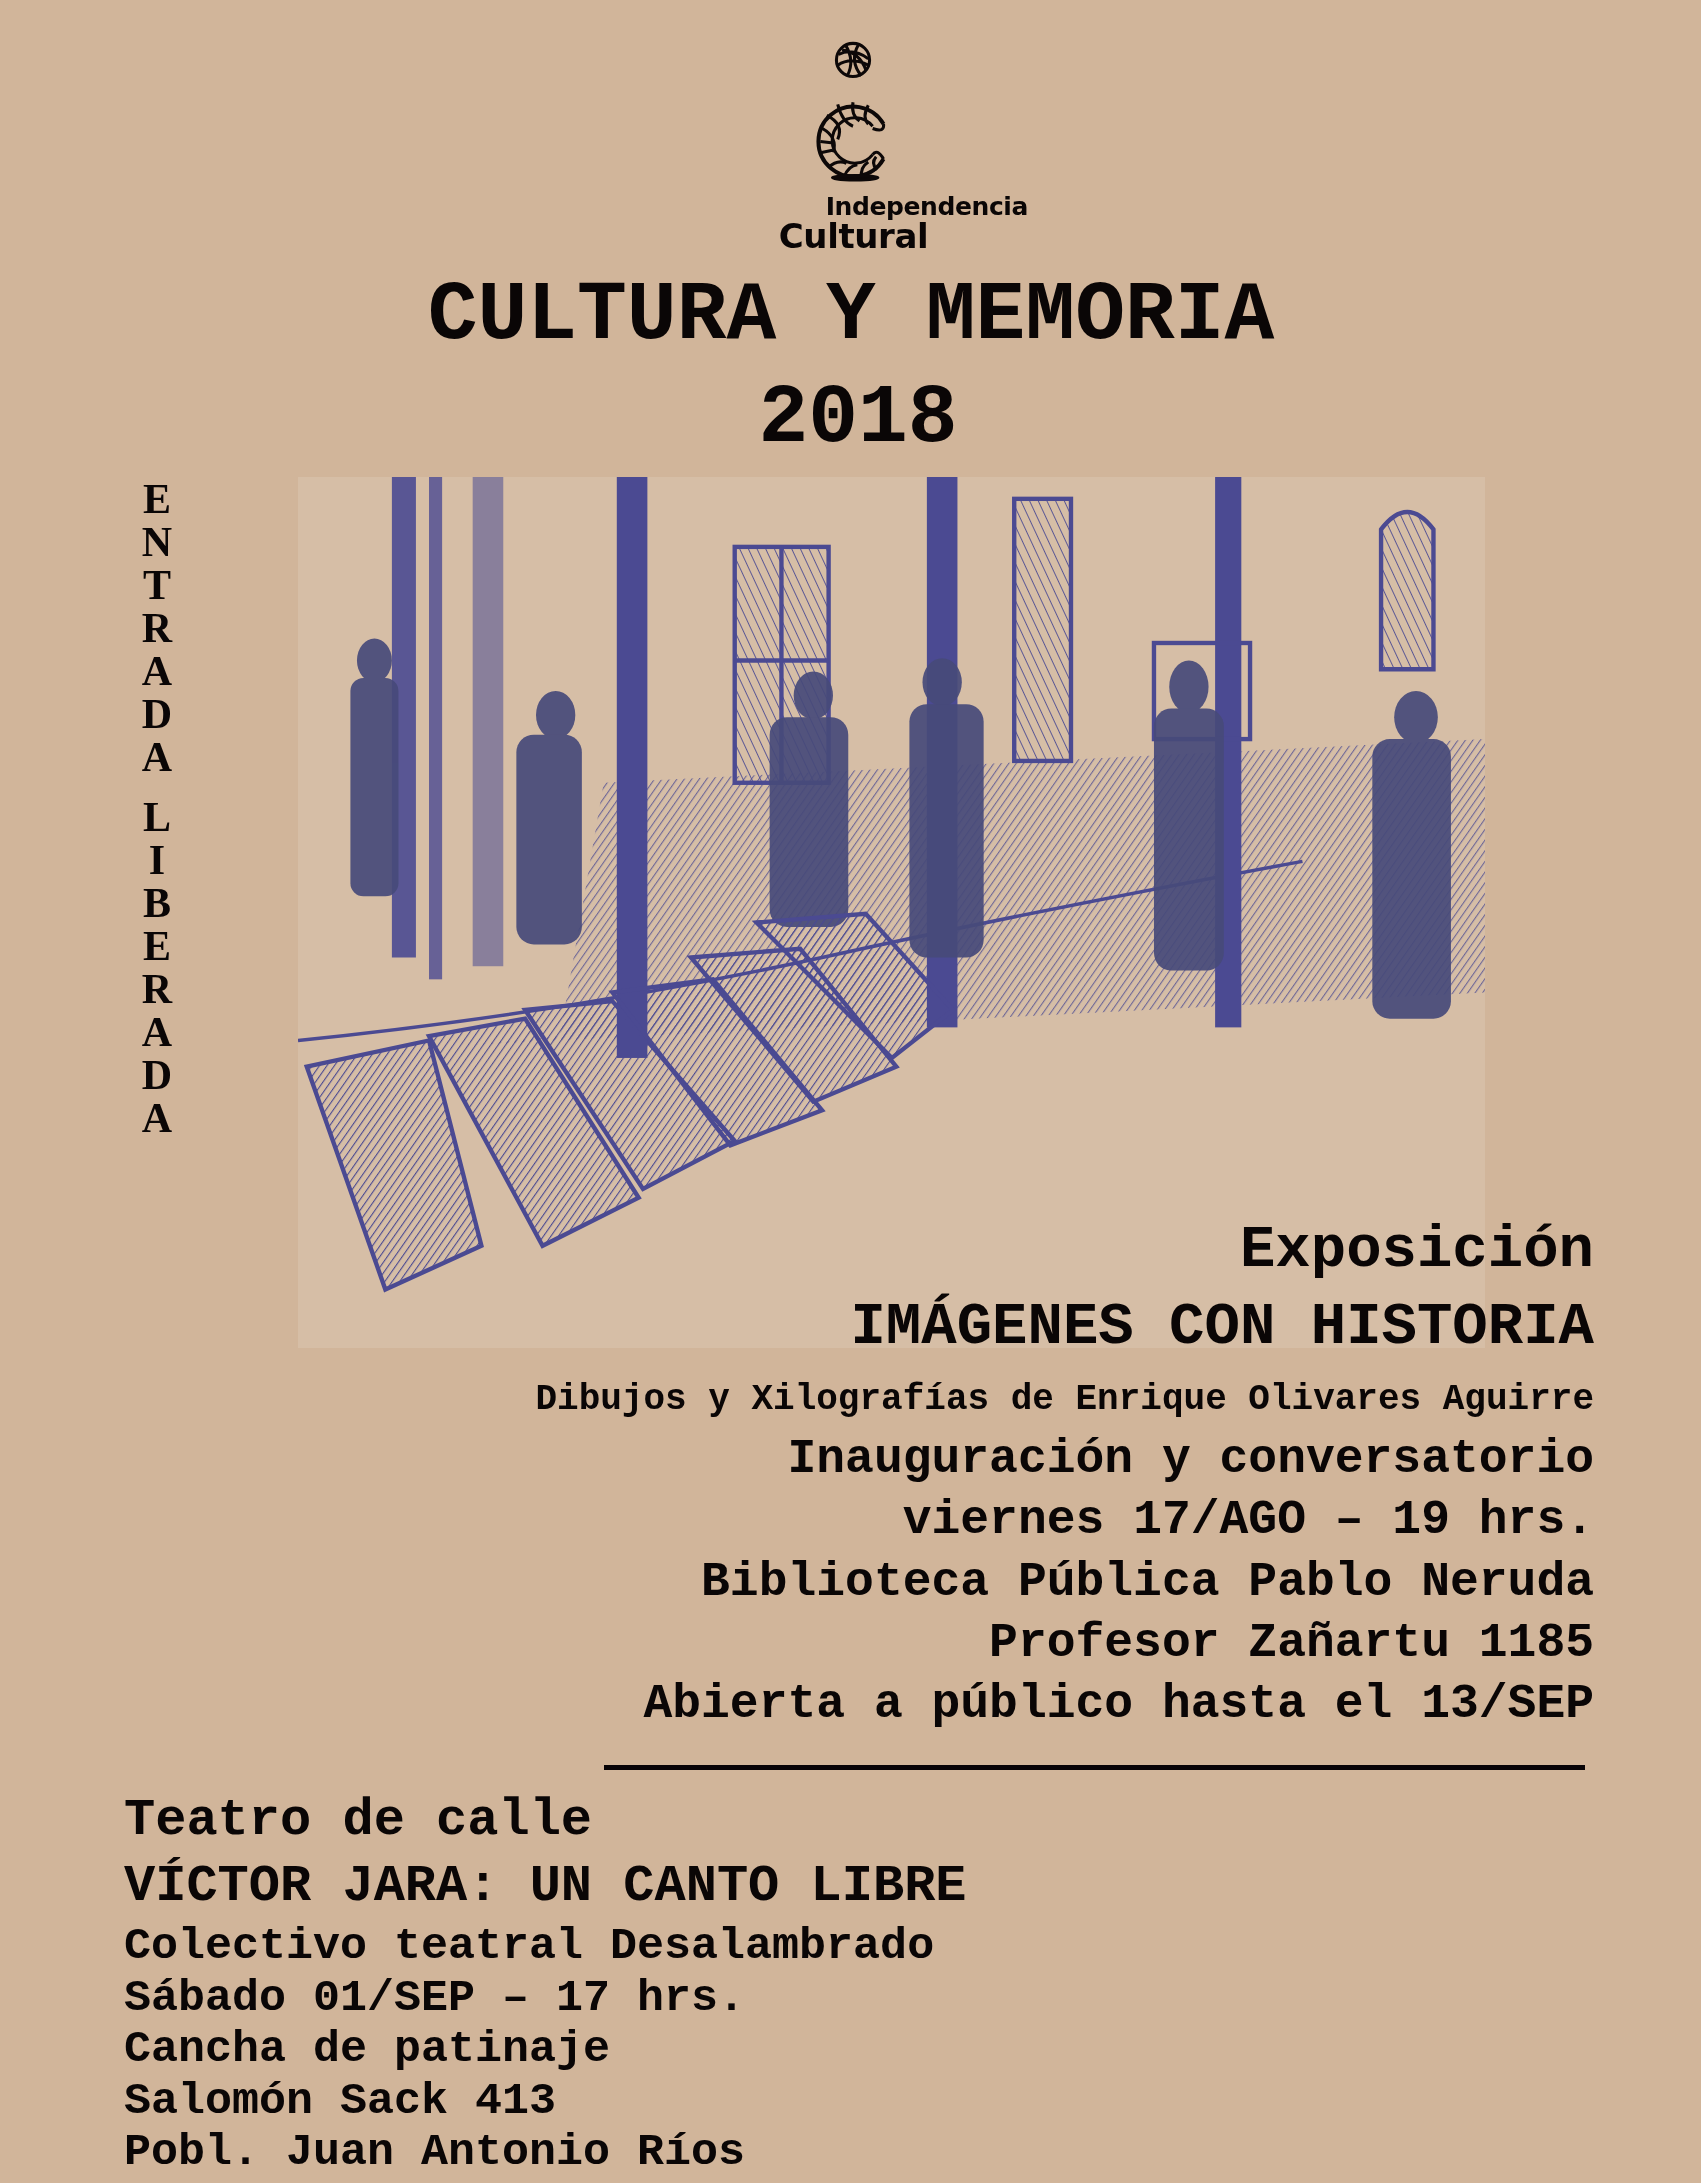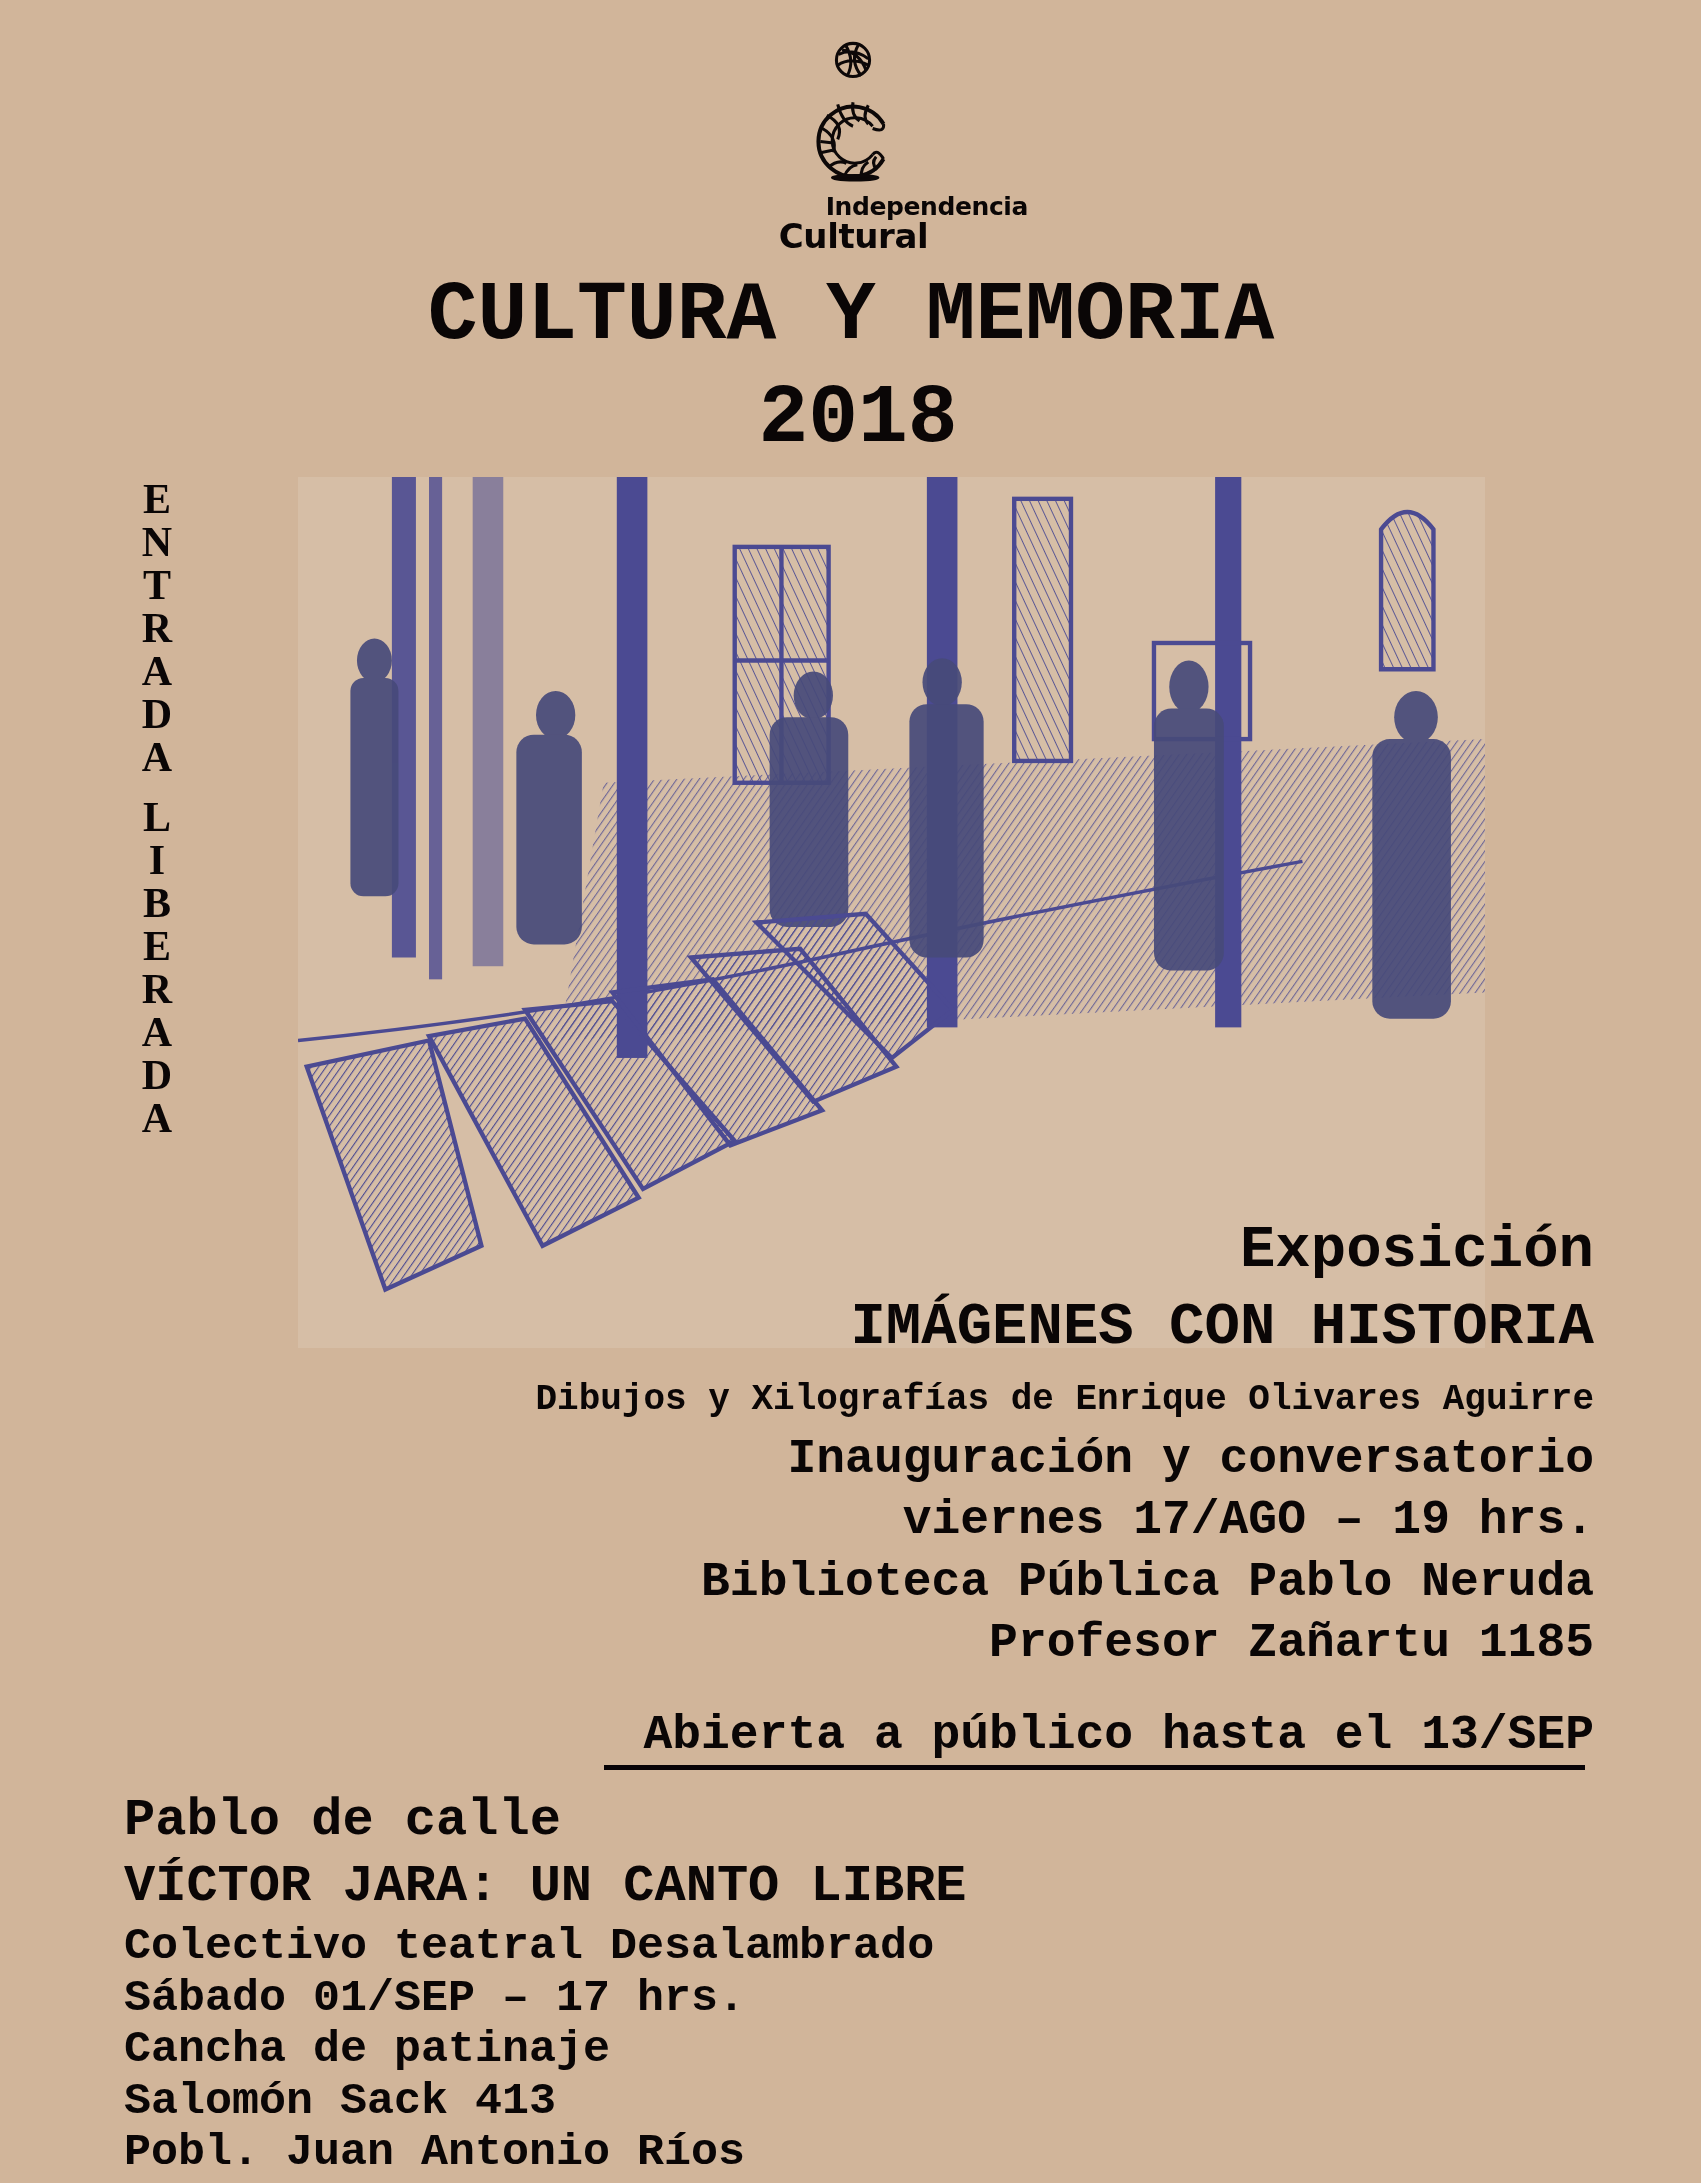--- a/index.html
+++ b/index.html
@@ -35,21 +35,21 @@
 
   
   .exh { right: 108px; text-align: right; }
   #exh-type    { top: 1218px; font-size: 59px; line-height: 65px; }
   #exh-title   { top: 1295px; font-size: 59px; line-height: 65px; }
   #exh-credit  { top: 1371px; font-size: 36px; line-height: 57px; }
   #exh-event   { top: 1431px; font-size: 48px; line-height: 57px; }
   #exh-date    { top: 1492px; font-size: 48px; line-height: 57px; text-align: center; }
   #exh-venue   { top: 1554px; font-size: 48px; line-height: 57px; margin-left: 8px; }
   #exh-address { top: 1615px; font-size: 48px; line-height: 57px; }
-  #exh-open    { top: 1676px; font-size: 48px; line-height: 57px; margin-top: 31px; }
+  #exh-open    { top: 1676px; font-size: 48px; line-height: 57px; }
 
   .rule { background: #080306; height: 4.8px; }
   #rule-1 { left: 604px; top: 1765px; width: 981px; }
 
   
   .thr { left: 124px; }
   #thr-type    { top: 1790px; font-size: 52px; line-height: 61px; }
   #thr-title   { top: 1856px; font-size: 52px; line-height: 61px; }
   #thr-company { top: 1921px; font-size: 45px; line-height: 52px; }
   #thr-date    { top: 1973px; font-size: 45px; line-height: 52px; }
@@ -163,20 +163,20 @@
 <div id="exh-title" class="abs mono-b exh">IMÁGENES CON HISTORIA</div>
 <div id="exh-credit" class="abs mono-b exh">Dibujos y Xilografías de Enrique Olivares Aguirre</div>
 <div id="exh-event" class="abs mono-b exh">Inauguración y conversatorio</div>
 <div id="exh-date" class="abs mono-b exh">viernes 17/AGO – 19 hrs.</div>
 <div id="exh-venue" class="abs mono-b exh">Biblioteca Pública Pablo Neruda</div>
 <div id="exh-address" class="abs mono-b exh">Profesor Zañartu 1185</div>
 <div id="exh-open" class="abs mono-b exh">Abierta a público hasta el 13/SEP</div>
 
 <div id="rule-1" class="abs rule"></div>
 
-<div id="thr-type" class="abs mono-b thr">Pablo de calle</div>
+<div id="thr-type" class="abs mono-b thr">Teatro de calle</div>
 <div id="thr-title" class="abs mono-b thr">VÍCTOR JARA: UN CANTO LIBRE</div>
 <div id="thr-company" class="abs mono-b thr">Colectivo teatral Desalambrado</div>
 <div id="thr-date" class="abs mono-b thr">Sábado 01/SEP – 17 hrs.</div>
 <div id="thr-venue" class="abs mono-b thr">Cancha de patinaje</div>
 <div id="thr-address" class="abs mono-b thr">Salomón Sack 413</div>
 <div id="thr-area" class="abs mono-b thr">Pobl. Juan Antonio Ríos</div>
 
 
 </body></html>

